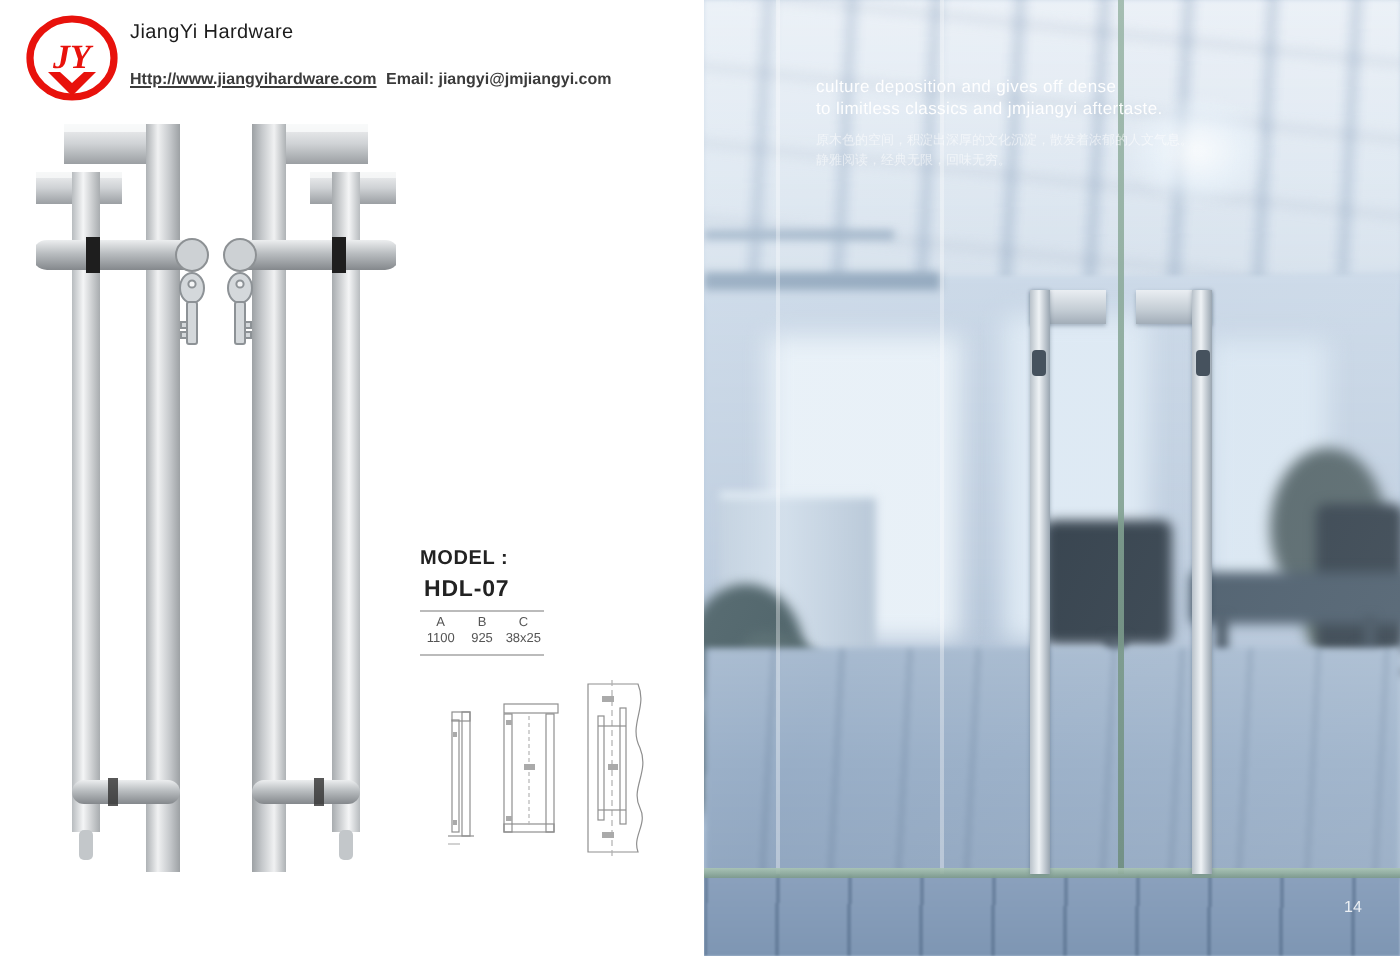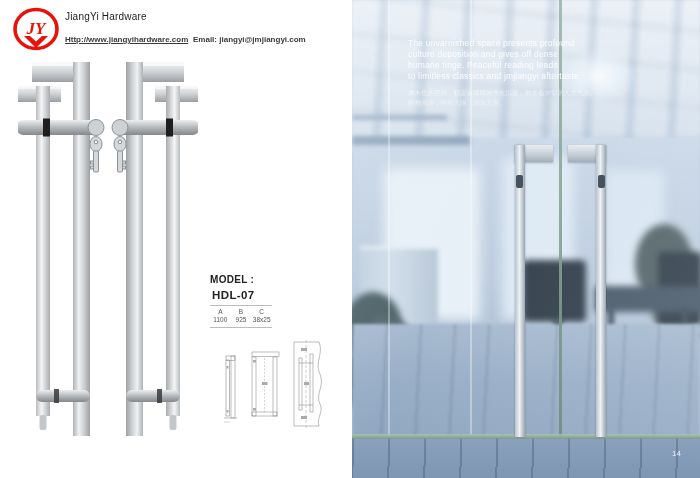--- a/index.html
+++ b/index.html
@@ -246,23 +246,21 @@
     <div class="ph-glass-bottom"></div>
 
     <div class="ph-handle-arm" style="left:163px;width:38px;"></div>
     <div class="ph-handle-bar" style="left:163px;"></div>
     <div class="ph-lock" style="left:164px;"></div>
     <div class="ph-handle-arm" style="left:216px;width:38px;"></div>
     <div class="ph-handle-bar" style="left:244px;"></div>
     <div class="ph-lock" style="left:246px;"></div>
 
     <div class="ph-caption">
-      <div class="cap-en">The unvarnished space presents profound</div>
       <div class="cap-en">culture deposition and gives off dense</div>
-      <div class="cap-en">humane tinge. Peaceful reading leads</div>
       <div class="cap-en">to limitless classics and jmjiangyi aftertaste.</div>
       <div class="cap-cn-wrap">
         <div class="cap-cn">原木色的空间，积淀出深厚的文化沉淀，散发着浓郁的人文气息。</div>
         <div class="cap-cn">静雅阅读，经典无限，回味无穷。</div>
       </div>
     </div>
 
     <div class="page-number">14</div>
   </div>
 

